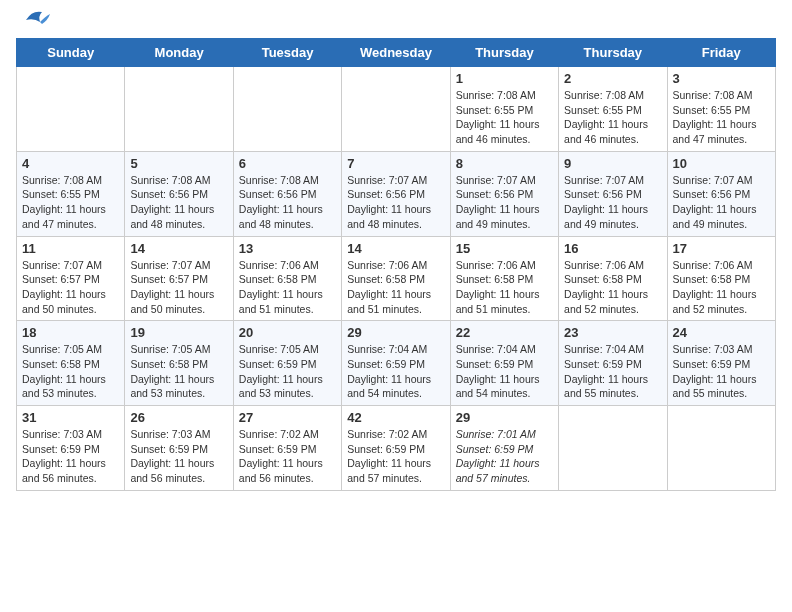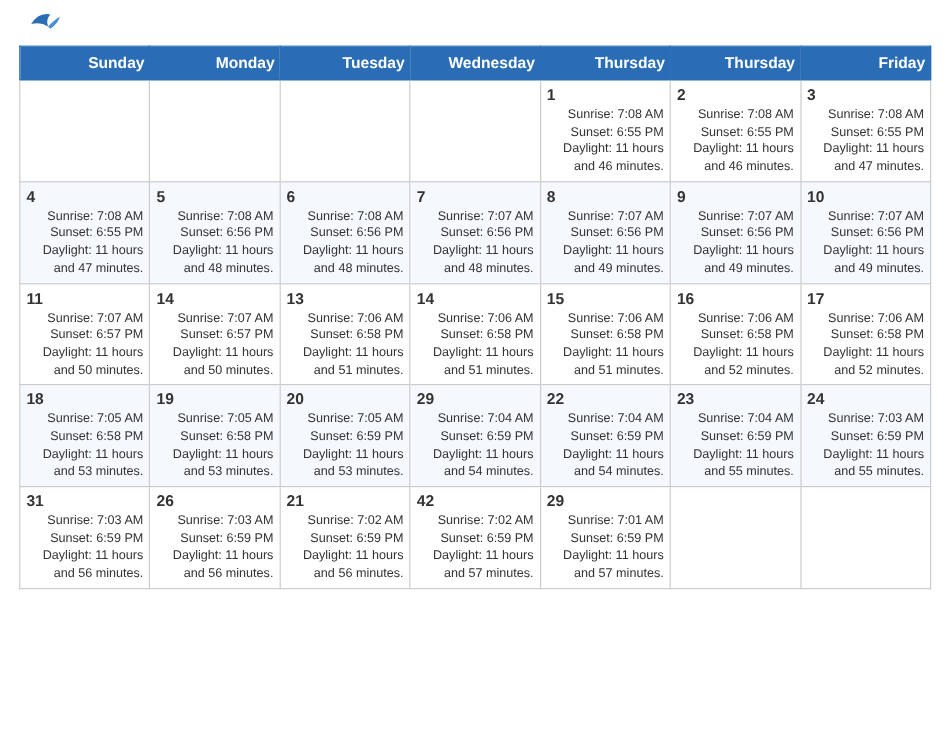--- a/index.html
+++ b/index.html
@@ -37,21 +37,21 @@
     }
     .calendar {
       width: 100%;
       border-collapse: collapse;
       font-size: 11px;
     }
     .calendar th {
       background: #2a6db5;
       color: #fff;
       padding: 6px 4px;
-      text-align: right;
+      text-align: center;
       font-size: 13px;
       font-weight: bold;
       border: 1px solid #2a6db5;
     }
     .calendar td {
       border: 1px solid #ccc;
       vertical-align: top;
       padding: 4px 5px;
       width: 108px;
       min-height: 80px;
@@ -63,21 +63,20 @@
     .day-number {
       font-size: 13px;
       font-weight: bold;
       color: #333;
       margin-bottom: 2px;
     }
     .day-info {
       font-size: 10.5px;
       color: #333;
       line-height: 1.4;
-      text-align: right;
     }
     .empty-cell {
       background: #fff !important;
     }
     .row-even td { background: #eef3fb; }
   </style>
 </head>
 <body>
 
 <div class="header">
@@ -299,36 +298,36 @@
 and 56 minutes.</div>
         </td>
         <td>
           <div class="day-number">26</div>
           <div class="day-info" style="white-space: pre-line;">Sunrise: 7:03 AM
 Sunset: 6:59 PM
 Daylight: 11 hours
 and 56 minutes.</div>
         </td>
         <td>
-          <div class="day-number">21</div>
+          <div class="day-number">27</div>
           <div class="day-info" style="white-space: pre-line;">Sunrise: 7:02 AM
 Sunset: 6:59 PM
 Daylight: 11 hours
 and 56 minutes.</div>
         </td>
         <td>
           <div class="day-number">42</div>
           <div class="day-info" style="white-space: pre-line;">Sunrise: 7:02 AM
 Sunset: 6:59 PM
 Daylight: 11 hours
 and 57 minutes.</div>
         </td>
         <td>
           <div class="day-number">29</div>
-          <div class="day-info" style="white-space: pre-line;">Sunrise: 7:01 AM
+          <div class="day-info" style="white-space: pre-line; font-style: italic;">Sunrise: 7:01 AM
 Sunset: 6:59 PM
 Daylight: 11 hours
 and 57 minutes.</div>
         </td>
         <td class="empty-cell"></td>
         <td class="empty-cell"></td>
       </tr>
     </tbody>
 </table>
 

